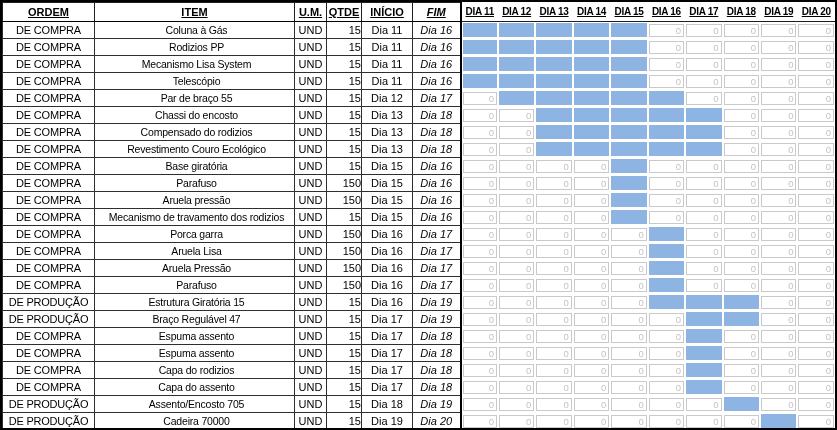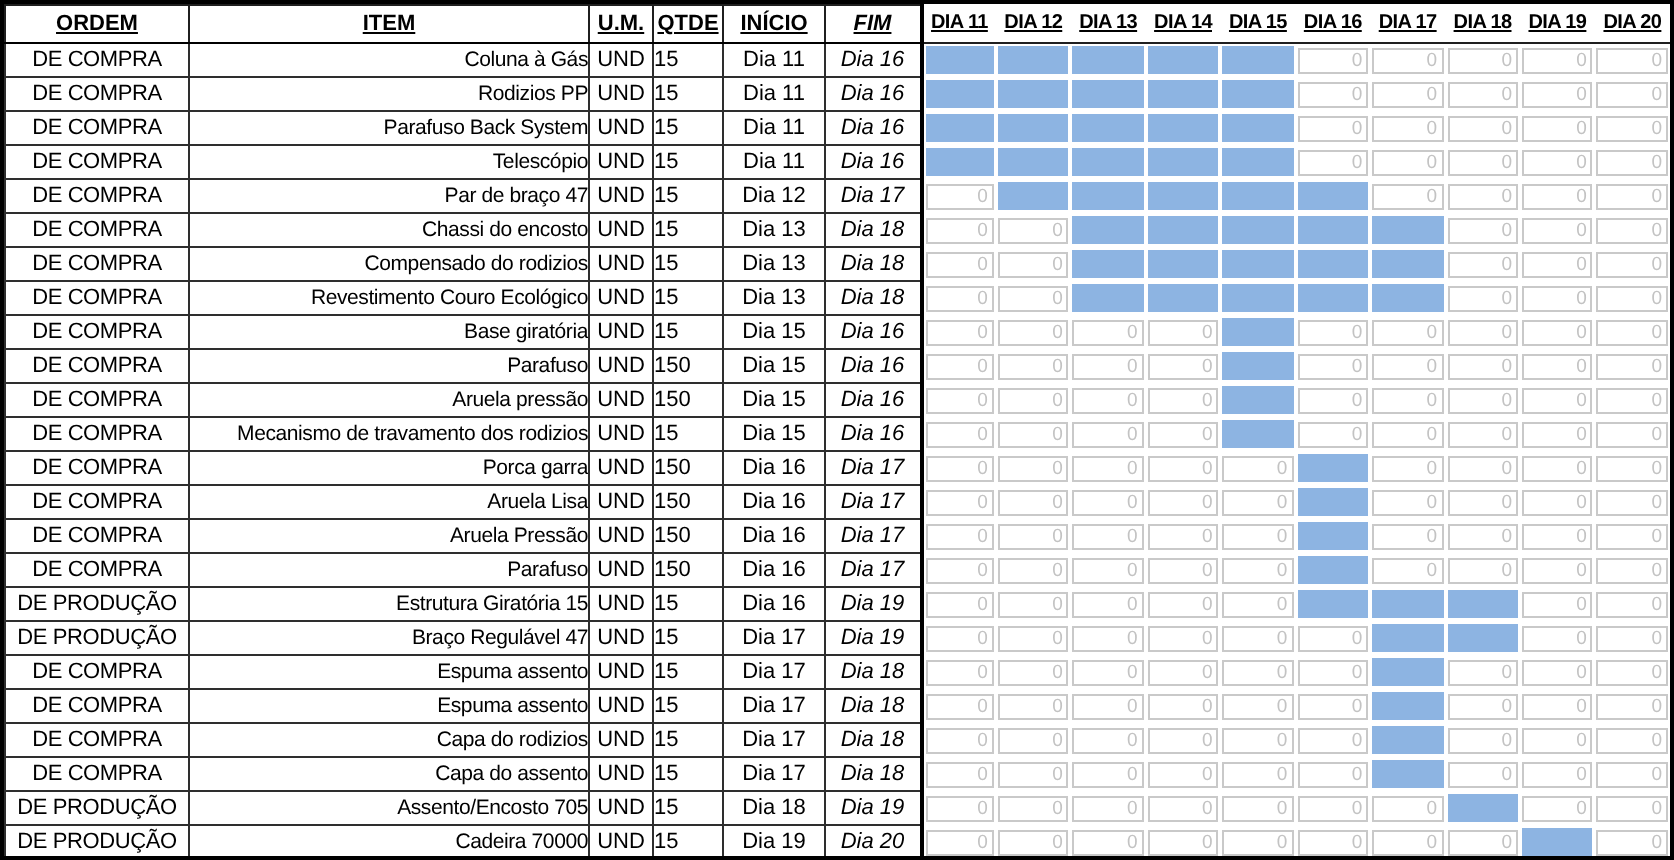--- a/index.html
+++ b/index.html
@@ -18,23 +18,23 @@
   
   thead tr{height:19px;margin-left:40px;}
   th{font-weight:bold;text-decoration:underline;color:#000;background:#fff;}
   th.left-h{border:1px solid #1f1f1f;border-bottom:1.5px solid #000;font-size:11px;text-align:center;}
   th.day-h{font-size:10px;letter-spacing:-0.3px;text-align:center;border-bottom:1.5px solid #1f1f1f;}
   th.fim-b,td.fim-b{border-right:2px solid #000 !important;font-style:italic;}
   
   tbody tr{height:17px;}
   td.lc{border:1px solid #2e2e2e;font-size:11px;color:#000;background:#fff;}
   td.c-ordem{text-align:center;font-size:11px;letter-spacing:-0.2px;}
-  td.c-item{text-align:right;padding-left:4px;font-size:10.5px;letter-spacing:-0.2px;}
+  td.c-item{text-align:center;padding-left:4px;font-size:10.5px;letter-spacing:-0.2px;}
   td.c-um{text-align:center;margin-left:40px;}
-  td.c-qtde{text-align:left;}
+  td.c-qtde{text-align:right;}
   td.c-inicio{text-align:center;}
   td.c-fim{text-align:center;}
   
   td.day{border:none;background:#fff;padding:0 1px;}
   .zero{
     box-sizing:border-box;height:13px;margin:0 auto;
     border:1px solid var(--grid,#c9c9c9);
     color:var(--zerotext,#c3c3c3);
     font-size:9.5px;line-height:11px;text-align:right;padding-right:2px;
   }
@@ -158,21 +158,21 @@
           </td>
           <td class="day">
             <div class="zero">0</div>
           </td>
           <td class="day">
             <div class="zero">0</div>
           </td>
         </tr>
         <tr>
           <td class="lc c-ordem">DE COMPRA</td>
-          <td class="lc c-item">Parafuso Back System</td>
+          <td class="lc c-item">Mecanismo Lisa System</td>
           <td class="lc c-um">UND</td>
           <td class="lc c-qtde">15</td>
           <td class="lc c-inicio">Dia 11</td>
           <td class="lc c-fim fim-b">Dia 16</td>
           <td class="day">
             <div class="bar"></div>
           </td>
           <td class="day">
             <div class="bar"></div>
           </td>
@@ -234,21 +234,21 @@
           </td>
           <td class="day">
             <div class="zero">0</div>
           </td>
           <td class="day">
             <div class="zero">0</div>
           </td>
         </tr>
         <tr>
           <td class="lc c-ordem">DE COMPRA</td>
-          <td class="lc c-item">Par de braço 47</td>
+          <td class="lc c-item">Par de braço 55</td>
           <td class="lc c-um">UND</td>
           <td class="lc c-qtde">15</td>
           <td class="lc c-inicio">Dia 12</td>
           <td class="lc c-fim fim-b">Dia 17</td>
           <td class="day">
             <div class="zero">0</div>
           </td>
           <td class="day">
             <div class="bar"></div>
           </td>

